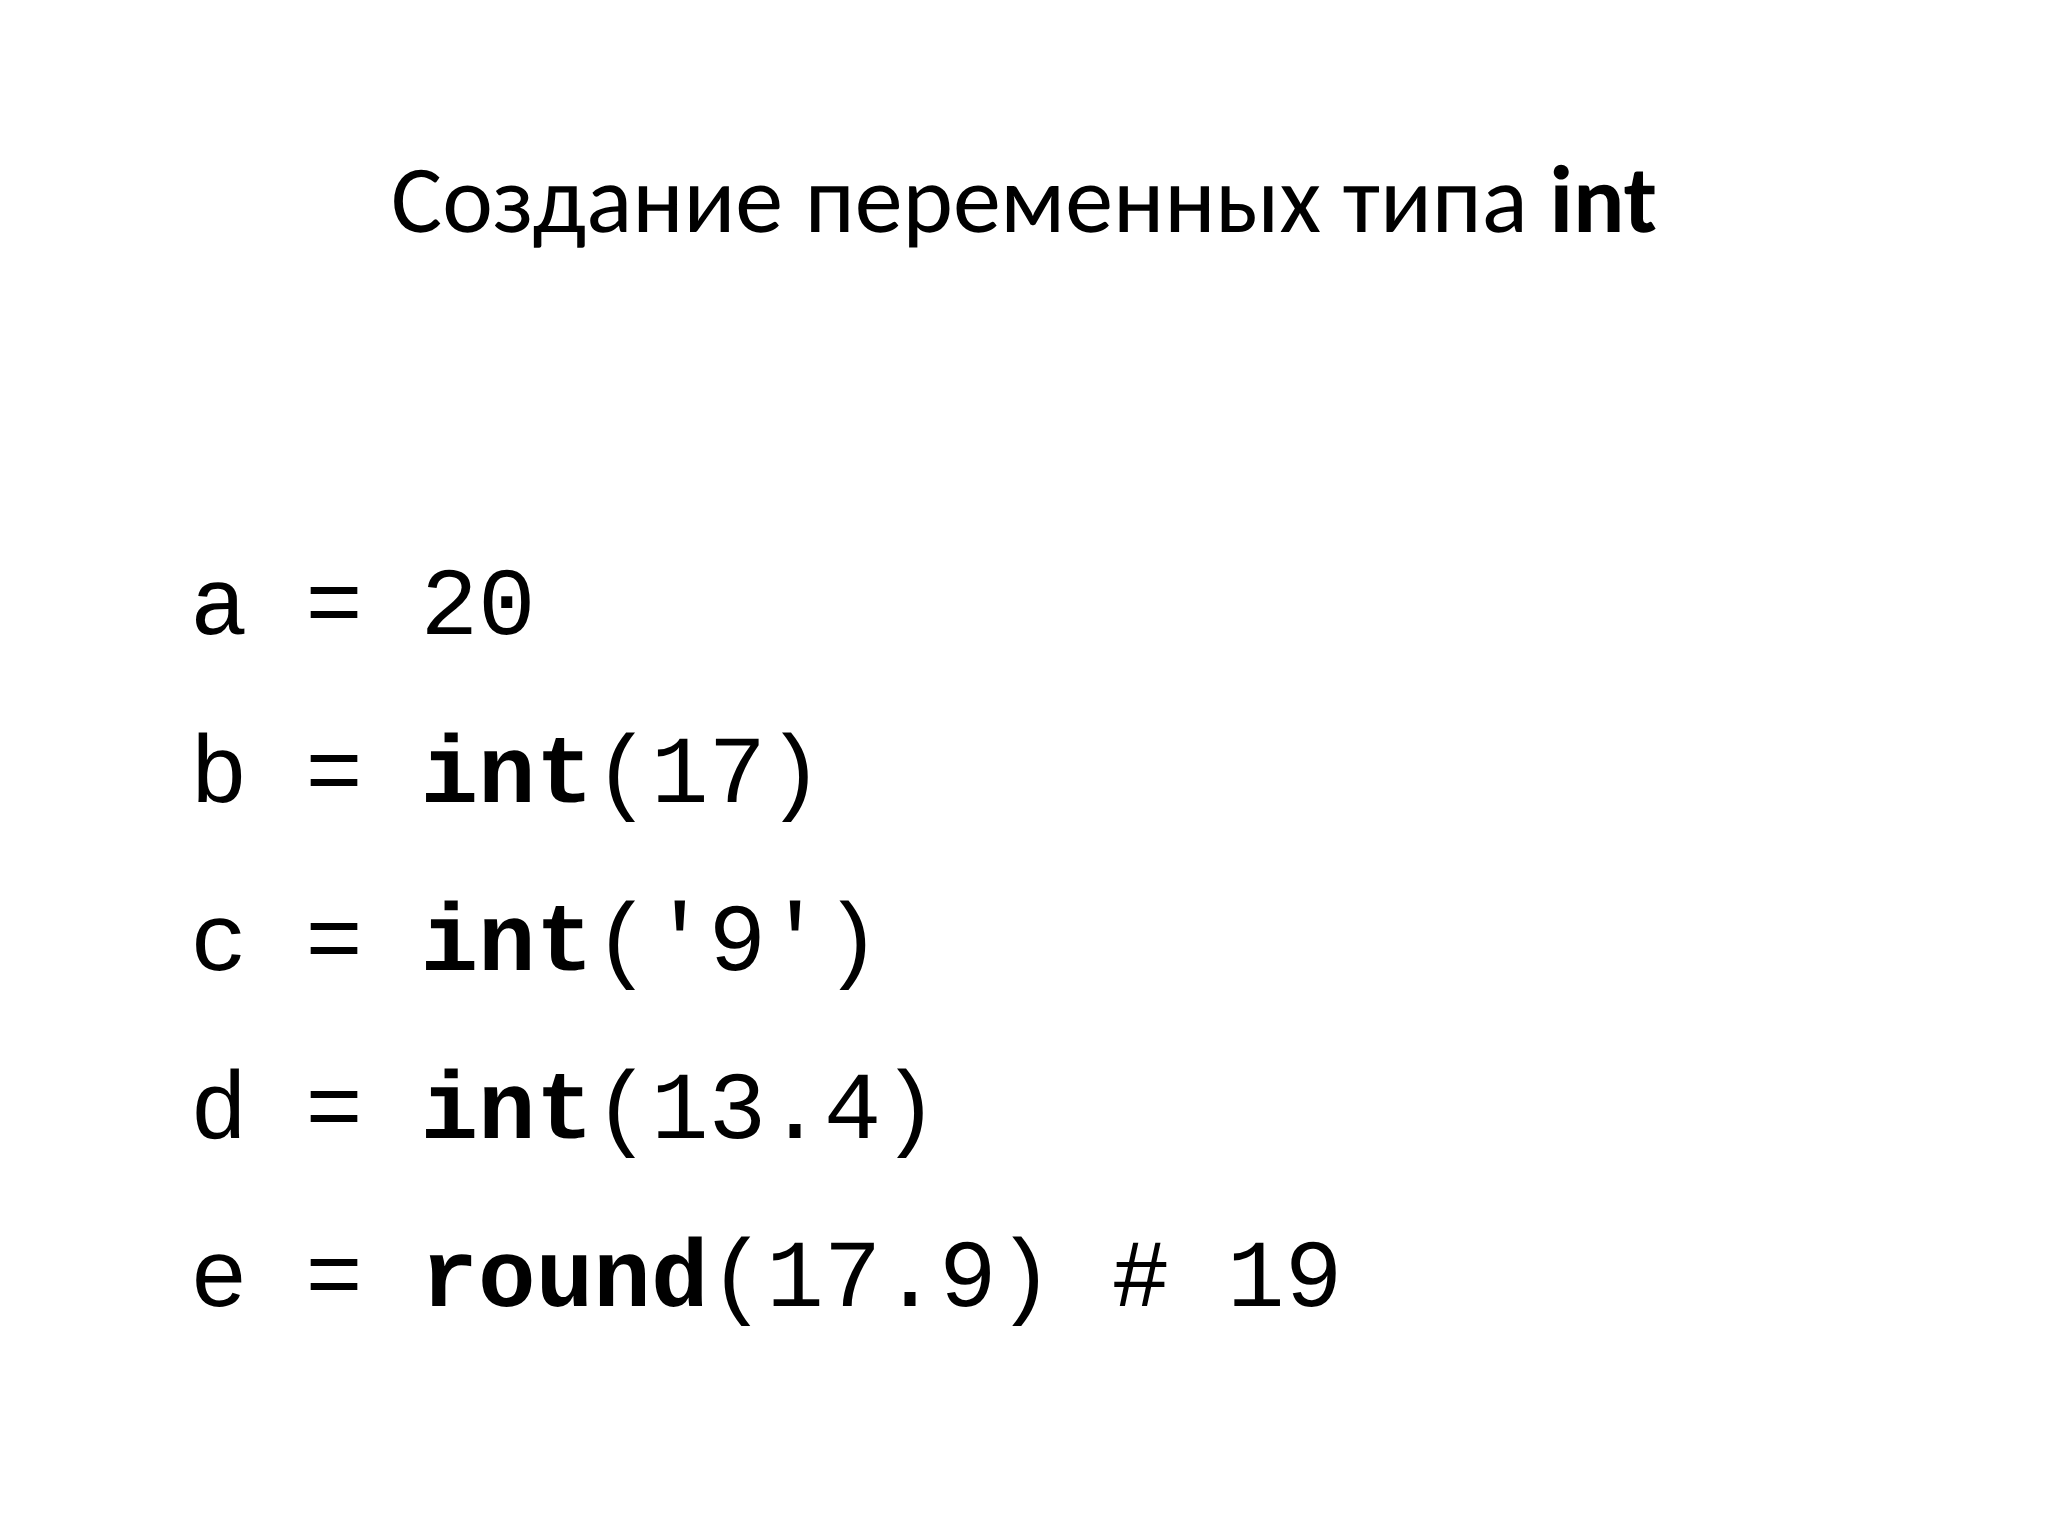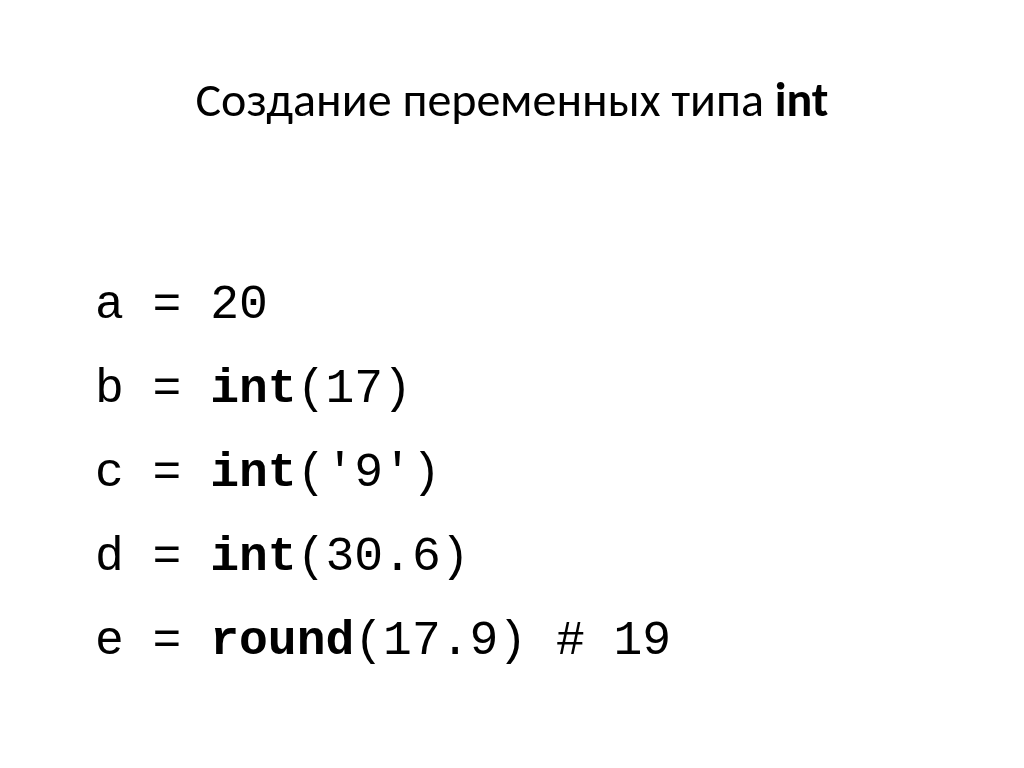--- a/index.html
+++ b/index.html
@@ -42,16 +42,16 @@
 
 <div class="slide">
   <div class="title">
     <span>Создание переменных типа </span><span class="bold">int</span>
   </div>
 
   <div class="code">
 <span><span>a</span><span> = </span><span class="kw"></span><span>20</span></span>
 <span><span>b</span><span> = </span><span class="kw">int</span><span>(17)</span></span>
 <span><span>c</span><span> = </span><span class="kw">int</span><span>('9')</span></span>
-<span><span>d</span><span> = </span><span class="kw">int</span><span>(30.6)</span></span>
+<span><span>d</span><span> = </span><span class="kw">int</span><span>(13.4)</span></span>
 <span><span>e</span><span> = </span><span class="kw">round</span><span>(17.9) # 19</span></span>
   </div>
 </div>
 
 </body></html>

